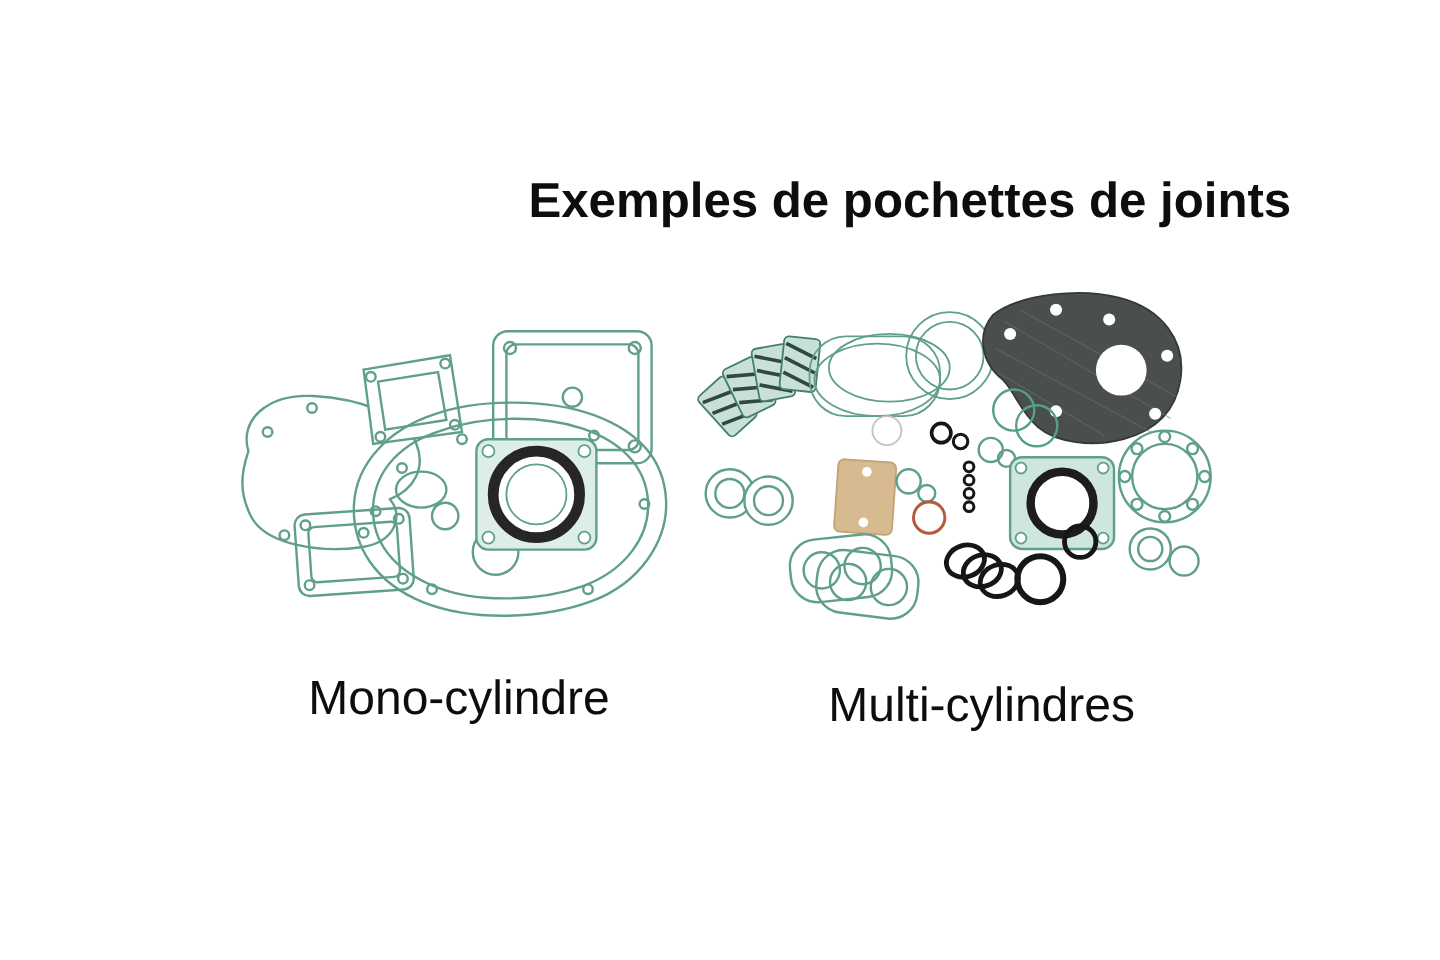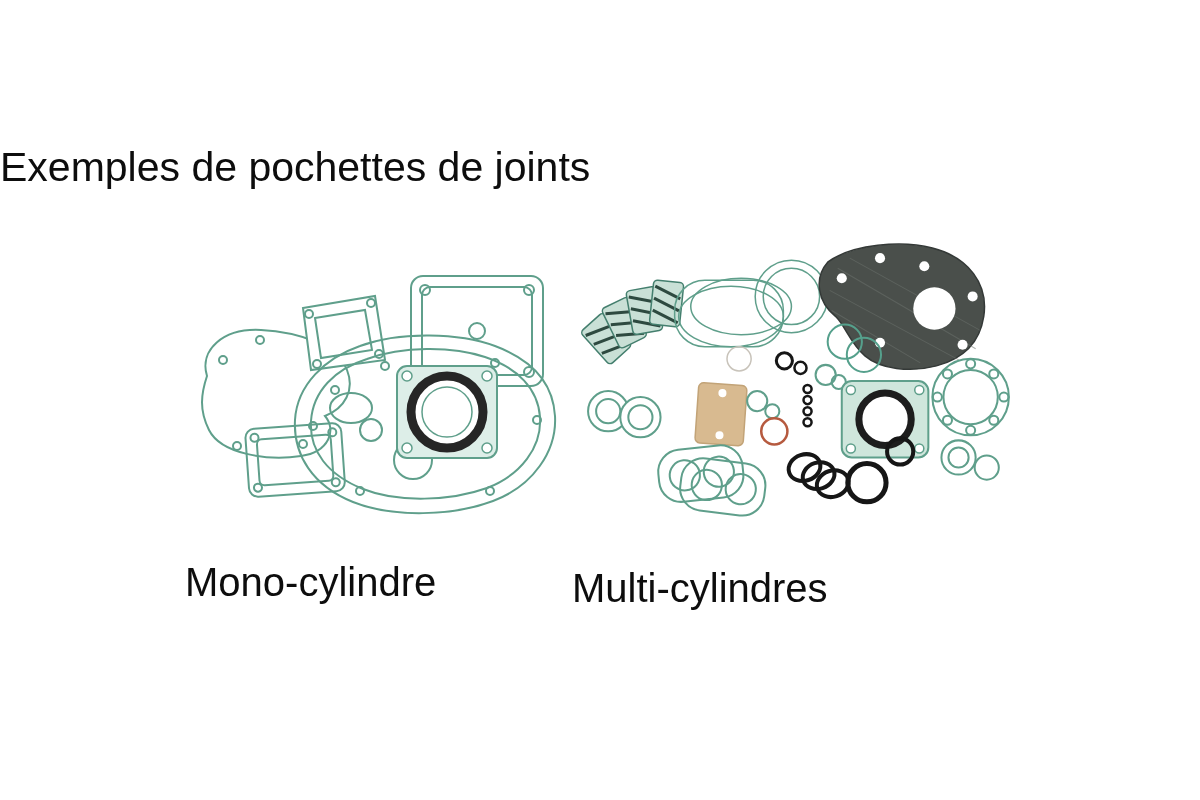--- a/index.html
+++ b/index.html
@@ -7,41 +7,41 @@
     position:relative;
     width:1200px;height:800px;
     background:#ffffff;
     overflow:hidden;
     font-family:"Liberation Sans", sans-serif;
     color:#0d0d0d;
   }
   .title-block{
     position:absolute;
     top:142px;left:0;width:1076px;
-    text-align:left;
+    text-align:right;
     font-size:41px;
     line-height:50px;
-    font-weight:400;
+    font-weight:700;
     color:#0d0d0d;
   }
   .figure{
     position:absolute;
   }
   .figure svg{display:block;width:100%;height:100%;}
   .fig-mono{left:185px;top:248px;width:395px;height:285px;}
   .fig-multi{left:578px;top:238px;width:448px;height:292px;}
   .caption{
     position:absolute;
-    text-align:left;
+    text-align:center;
     font-size:40px;
     font-weight:400;
     color:#0d0d0d;
   }
   .cap-mono{left:185px;top:560px;width:395px;}
-  .cap-multi{left:572px;top:566px;width:448px;}
+  .cap-multi{left:594px;top:566px;width:448px;}
 </style>
 </head>
 <body>
 
 <div class="stage">
 
   <div class="title-block">
     <div>Exemples de pochettes de joints</div>
   </div>
 

